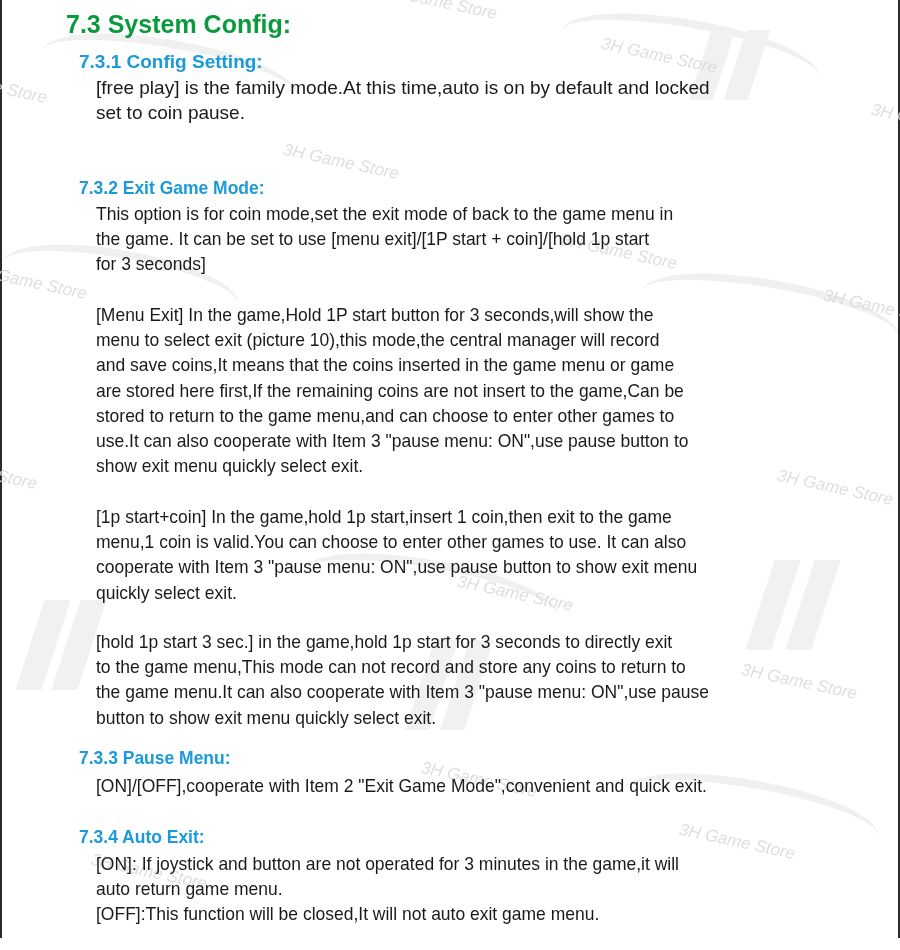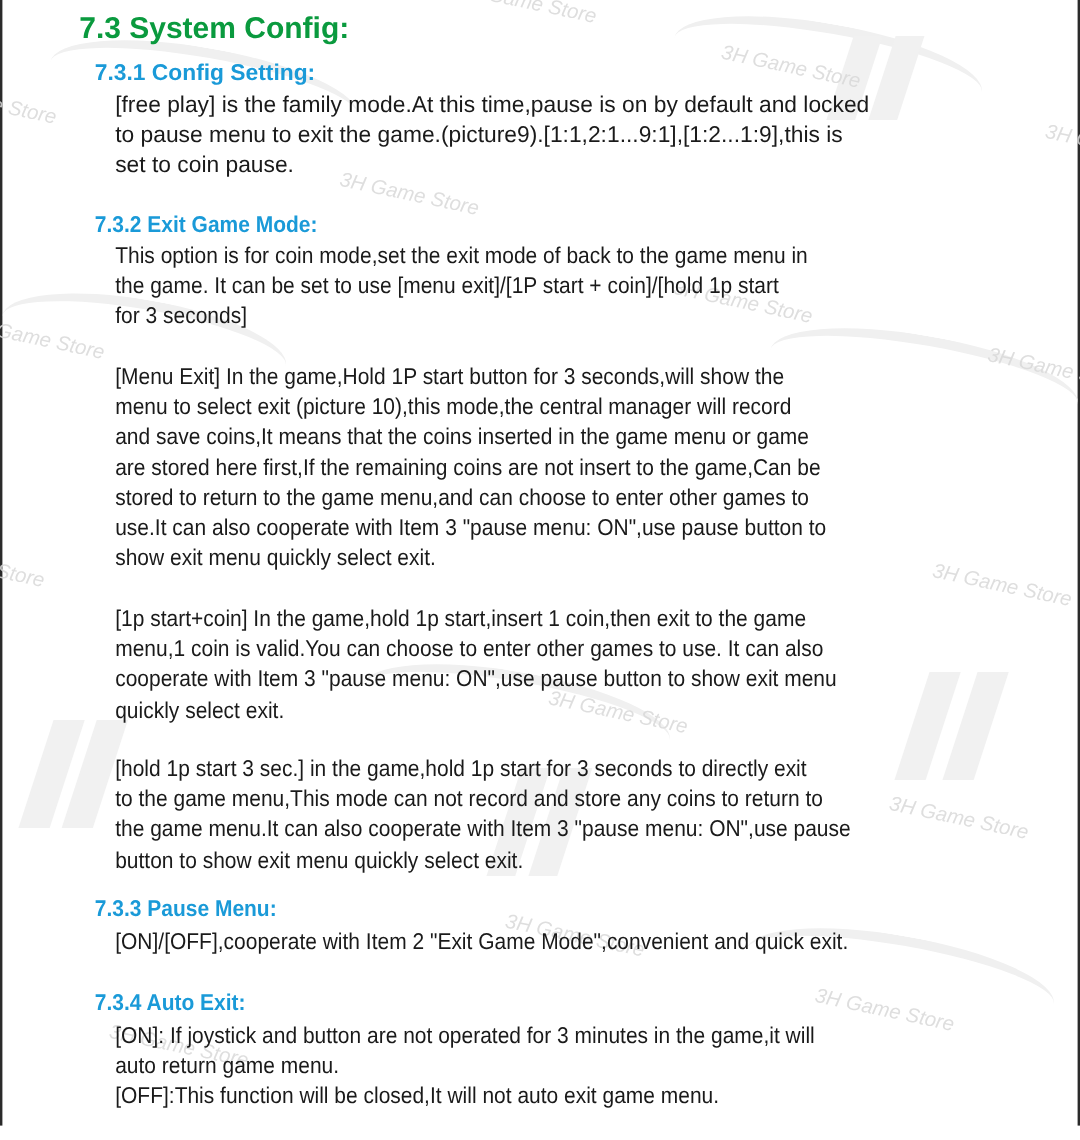--- a/index.html
+++ b/index.html
@@ -130,22 +130,21 @@
   <span class="wm" style="left:678px;top:832px;">3H Game Store</span>
   <span class="wm" style="left:90px;top:862px;">3H Game Store</span>
 </div>
 
 <div class="content">
 
   <h1 class="title">7.3 System Config:</h1>
 
   <h2 class="sub" style="top:50px;">7.3.1 Config Setting:</h2>
   <p class="para" style="top:75px;">
-    <span class="line">[free play] is the family mode.At this time,pause is on by default and locked</span>
-    <span class="line">to pause menu to exit the game.(picture9).[1:1,2:1...9:1],[1:2...1:9],this is</span>
+    <span class="line">[free play] is the family mode.At this time,auto is on by default and locked</span>
     <span class="line">set to coin pause.</span>
   </p>
 
   <h2 class="sub narrow" style="top:176px;">7.3.2 Exit Game Mode:</h2>
   <div class="para narrow" style="top:201px;">
     <span class="line">This option is for coin mode,set the exit mode of back to the game menu in</span>
     <span class="line">the game. It can be set to use [menu exit]/[1P start + coin]/[hold 1p start</span>
     <span class="line">for 3 seconds]</span>
   </div>
 

